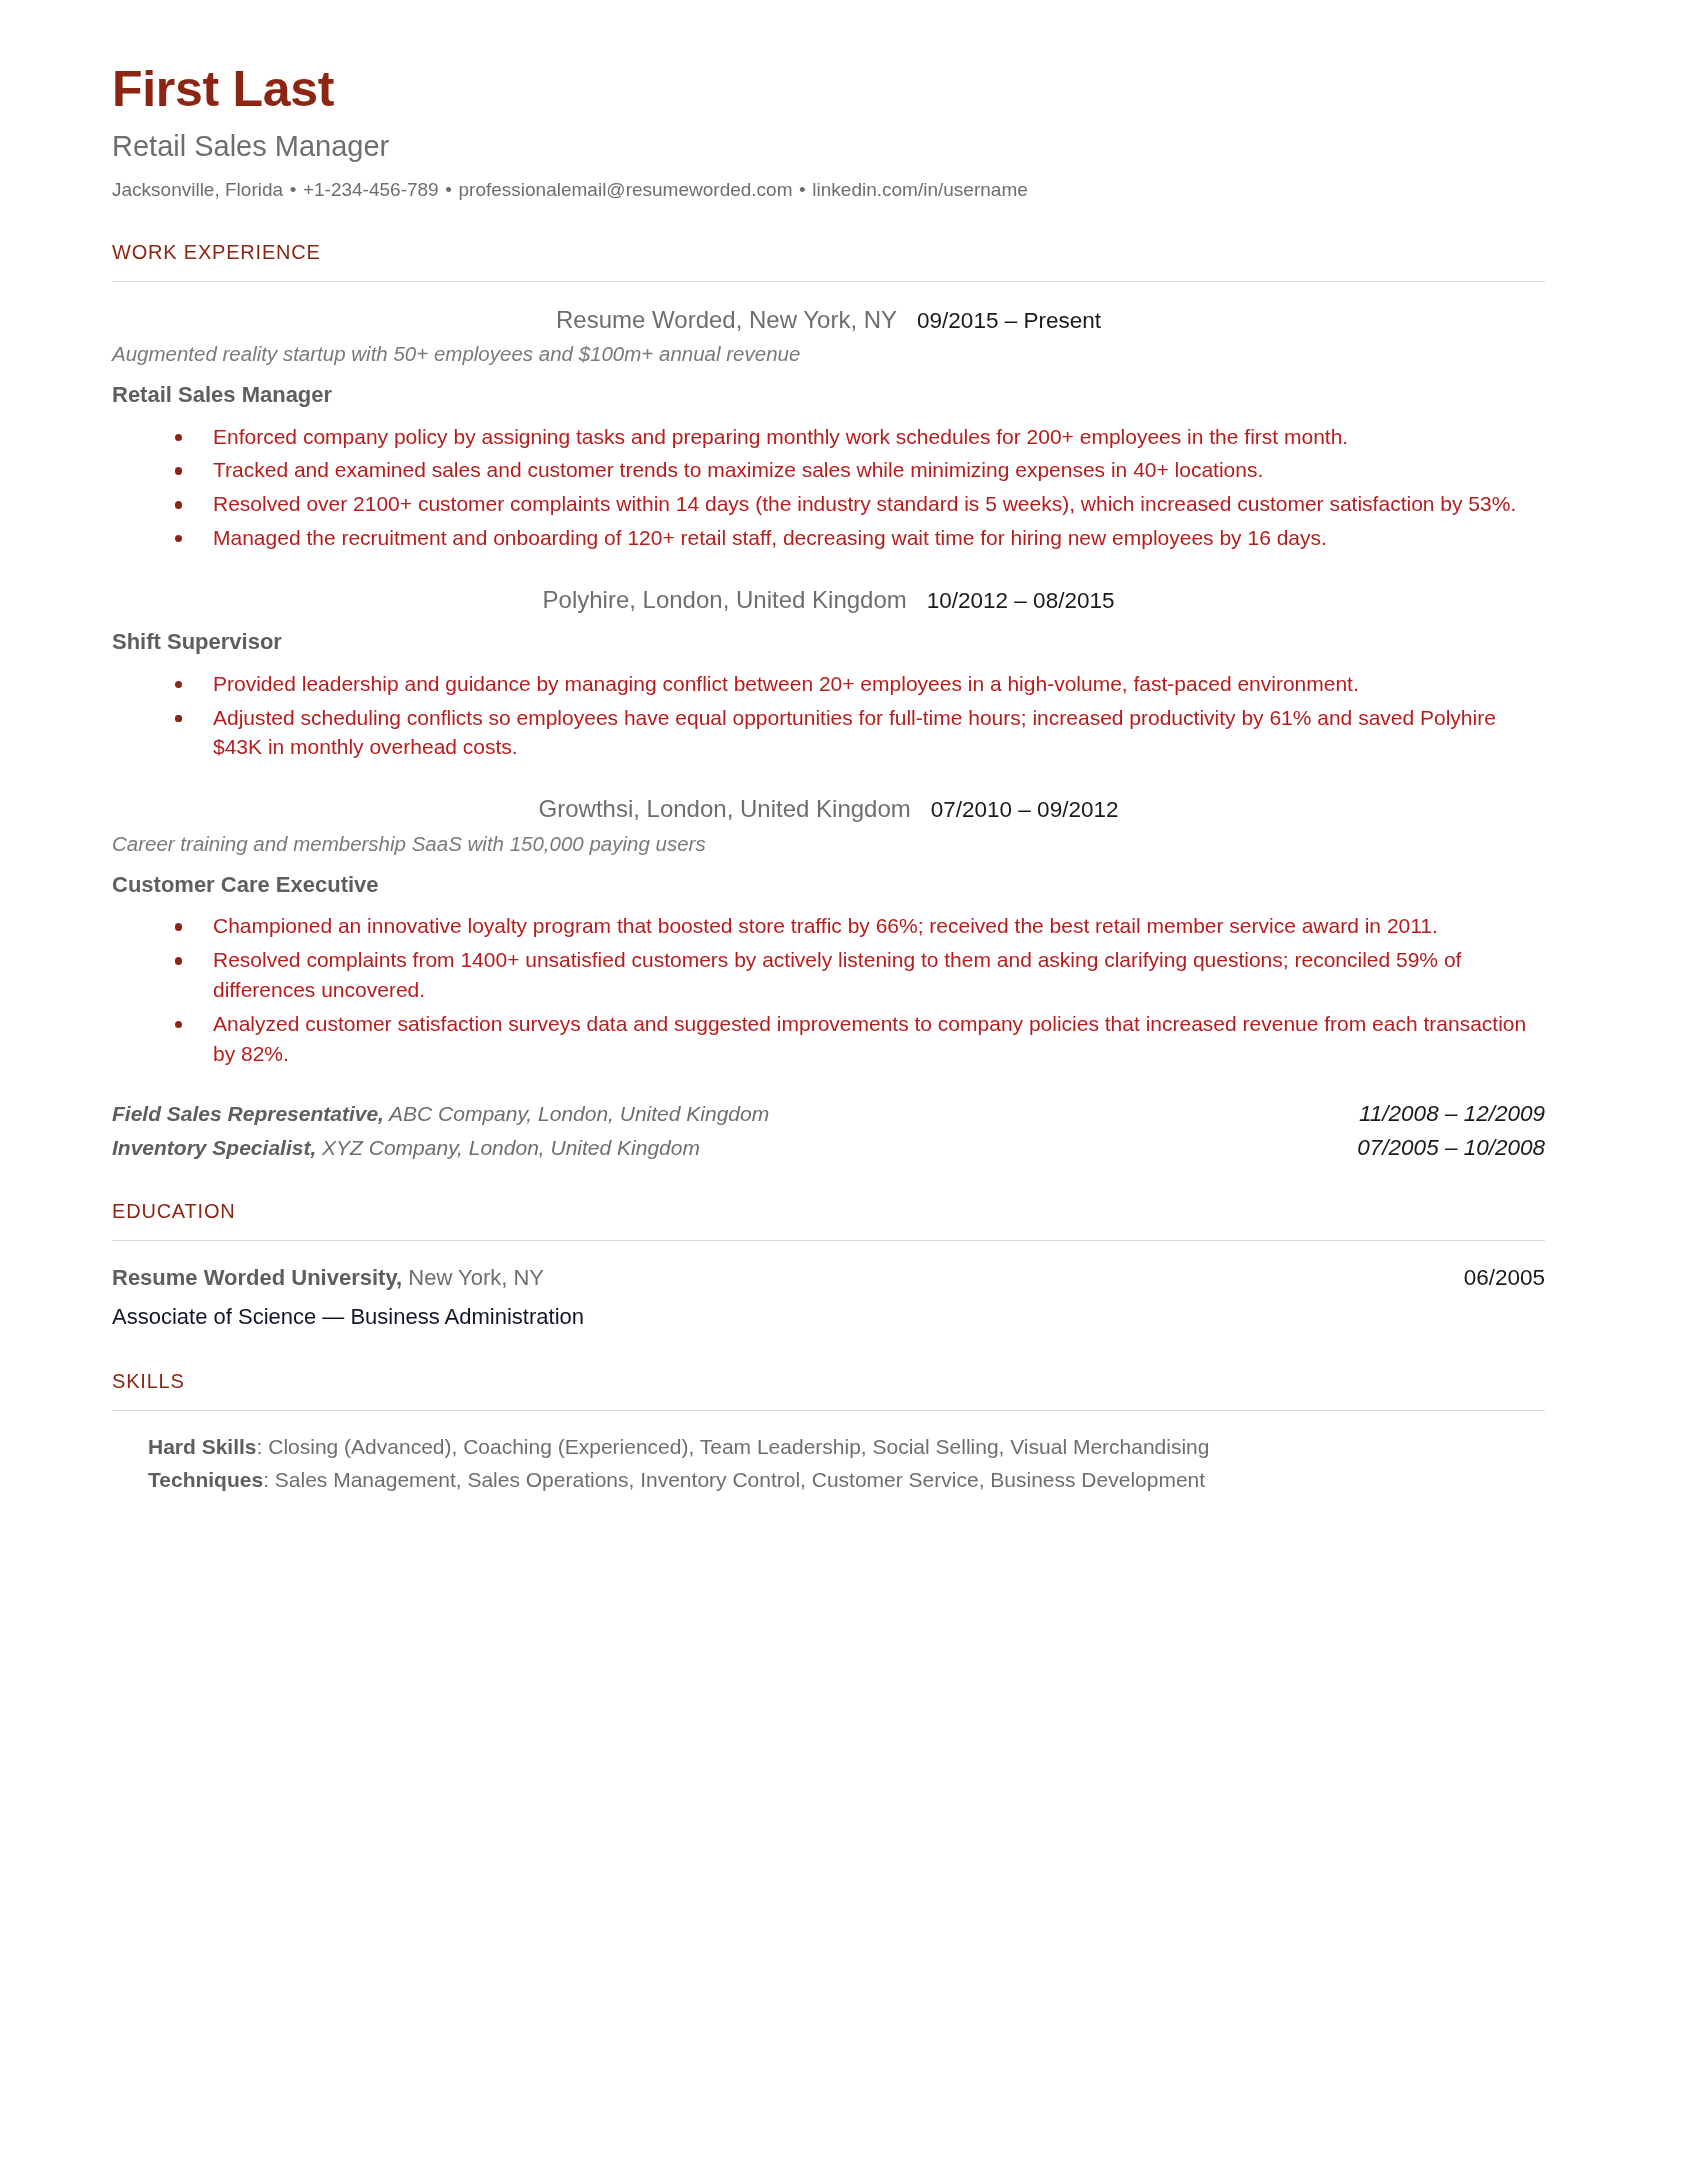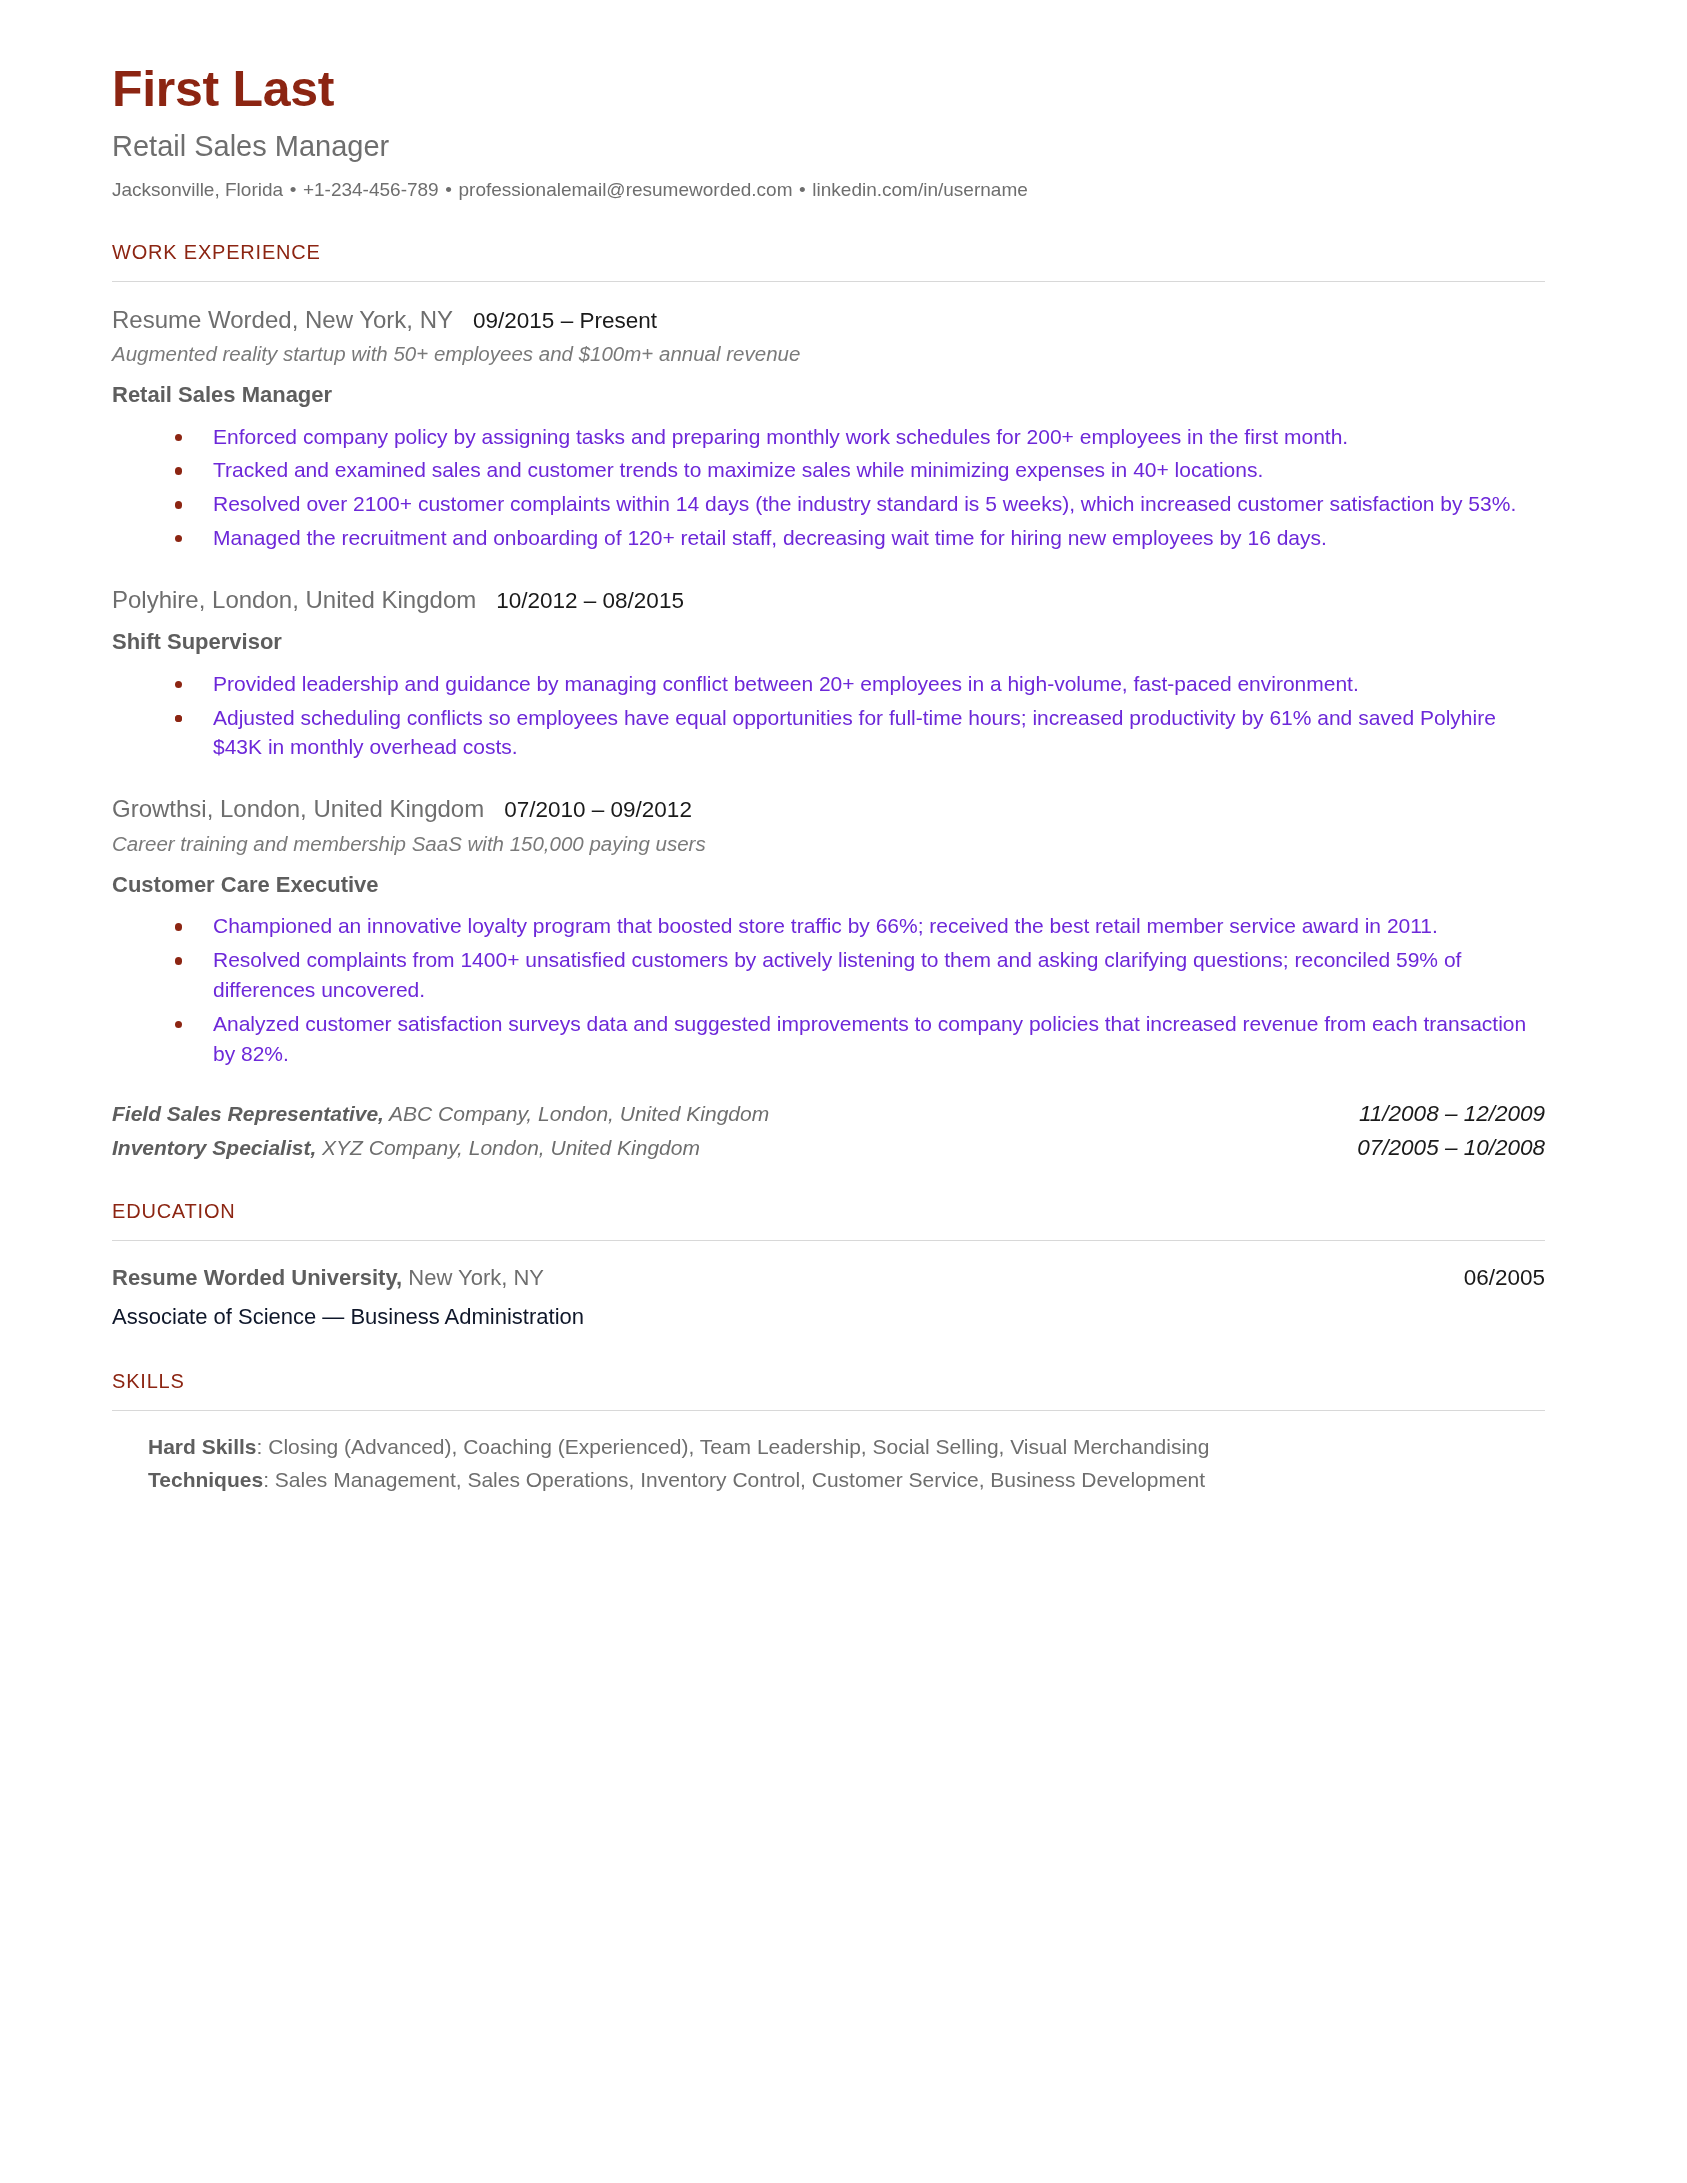--- a/index.html
+++ b/index.html
@@ -69,21 +69,21 @@
   }
 
   
   .entry {
     margin-bottom: 32px;
   }
   .entry:last-child { margin-bottom: 0; }
 
   .entry-head {
     display: flex;
-    justify-content: flex-start;
+    justify-content: center;
     align-items: baseline;
     width: 100%;
   }
   .company {
     font-size: 24px;
     color: #6e6e6e;
     font-weight: 400;
     line-height: 1.25;
   }
   .dates {
@@ -110,21 +110,21 @@
   }
 
   ul.bullets {
     list-style: none;
     margin: 12px 0 0 0;
     padding: 0;
   }
   ul.bullets li {
     position: relative;
     font-size: 21px;
-    color: #6d28d9;
+    color: #b91c1c;
     line-height: 1.42;
     padding-left: 101px;
     margin-bottom: 4px;
   }
   ul.bullets li .dot {
     position: absolute;
     left: 63px;
     top: 12px;
     width: 7.3px;
     height: 7.3px;

